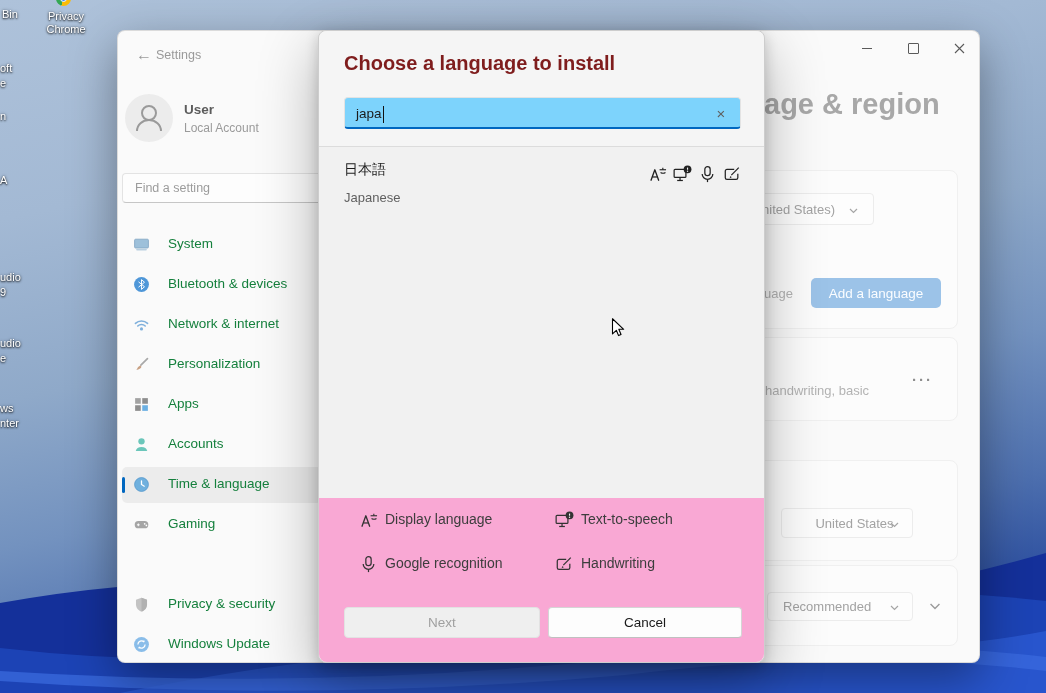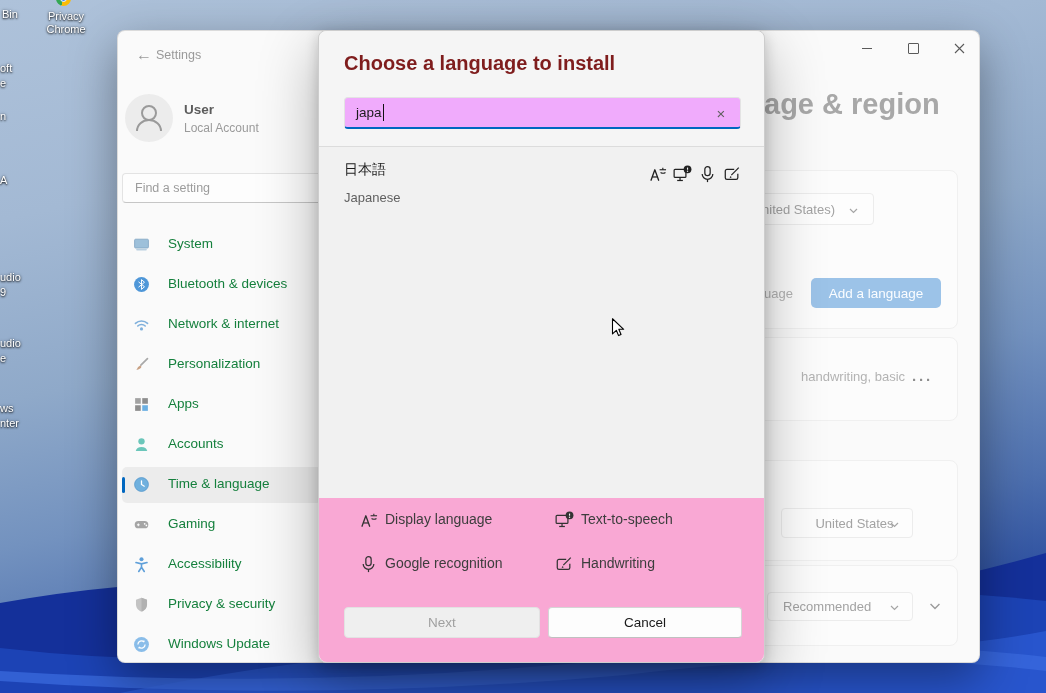--- a/index.html
+++ b/index.html
@@ -68,23 +68,23 @@
 
   
   .dialog{position:absolute;left:318px;top:30px;width:447px;height:633px;background:#f2f2f2;
       border:1px solid #cdcdcd;border-radius:8px;box-sizing:border-box;
       box-shadow:0 20px 60px rgba(0,0,0,.30),0 4px 14px rgba(0,0,0,.18);}
   .dlg-head{position:absolute;left:0;top:0;right:0;height:115px;background:#f5f5f5;border-radius:8px 8px 0 0;}
   .dlg-list{position:absolute;left:0;top:115px;right:0;height:351px;background:#f1f1f1;
       border-top:1px solid #dcdcdc;border-bottom:1px solid #dcdcdc;}
   .dlg-foot{position:absolute;left:0;top:467px;right:0;bottom:0;background:#f9a8d4;border-radius:0 0 8px 8px;}
   .dlg-title{position:absolute;left:25px;top:21px;font-size:20px;font-weight:700;color:#7f1d1d;}
-  .searchbox{position:absolute;left:25px;top:66px;width:397px;height:32px;background:#f0abfc;
+  .searchbox{position:absolute;left:25px;top:66px;width:397px;height:32px;background:#7dd3fc;
       border:1px solid #e3e3e3;border-bottom:2px solid #0067c0;border-radius:4px;box-sizing:border-box;
-      display:flex;align-items:center;padding:0 30px 0 11px;}
+      display:flex;align-items:flex-start;padding:8px 30px 0 11px;}
   .searchtxt{font-size:13.5px;color:#1b1b1b;}
   .caret{display:inline-block;width:1px;height:17px;background:#111;margin-left:1px;vertical-align:middle;}
   .clearx{position:absolute;right:8px;top:4px;width:22px;height:22px;color:#5f5f5f;font-size:15px;
       display:flex;align-items:center;justify-content:center;}
   .res-native{position:absolute;left:25px;top:14px;font-size:14px;color:#1b1b1b;}
   .res-eng{position:absolute;left:25px;top:43px;font-size:13px;color:#5f5f5f;}
   .res-icons{position:absolute;left:329px;top:18px;display:flex;gap:6px;color:#222;}
   .res-icons svg{display:block;}
   .leg-ic{position:absolute;width:19px;height:19px;color:#333;}
   .leg-lb{position:absolute;font-size:14px;color:#3d3d3d;white-space:nowrap;}
@@ -228,29 +228,20 @@
       <span class="nav-ic">
         <svg width="17" height="17" viewBox="0 0 16 16">
             <rect x="1.6" y="4.8" width="12.8" height="6.8" rx="3.4" fill="#a5a5a5"></rect>
             <path d="M5 7 v2.6 M3.7 8.3 h2.6" stroke="#fff" stroke-width="0.9"></path>
             <circle cx="11" cy="7.4" r="0.8" fill="#fff"></circle>
             <circle cx="12.6" cy="8.9" r="0.8" fill="#fff"></circle>
           </svg>
       </span>
       <span class="nav-lb">Gaming</span>
     </div>
-    <div class="nav-item" style="top:516px;">
-      <span class="nav-ic">
-        <svg width="17" height="17" viewBox="0 0 16 16">
-            <circle cx="8" cy="3" r="1.9" fill="#5e9fd9"></circle>
-            <path d="M2.8 6.2 L8 7.4 L13.2 6.2 M8 7.4 V10.6 M8 10.6 L5.4 14.6 M8 10.6 L10.6 14.6" fill="none" stroke="#5e9fd9" stroke-width="1.5" stroke-linecap="round" stroke-linejoin="round"></path>
-          </svg>
-      </span>
-      <span class="nav-lb">Accessibility</span>
-    </div>
     <div class="nav-item" style="top:556px;">
       <span class="nav-ic">
         <svg width="17" height="17" viewBox="0 0 16 16">
             <path d="M8 1.6 l5.2 1.9 v4.2 c0 3.6 -2.3 5.9 -5.2 7 c-2.9 -1.1 -5.2 -3.4 -5.2 -7 V3.5 z" fill="#c3c3c3"></path>
             <path d="M8 1.6 l5.2 1.9 v4.2 c0 3.6 -2.3 5.9 -5.2 7 z" fill="#b1b1b1"></path>
           </svg>
       </span>
       <span class="nav-lb">Privacy &amp; security</span>
     </div>
     <div class="nav-item" style="top:596px;">
@@ -273,21 +264,21 @@
       <div class="dim-select selA">
         <span>English (United States)</span>
         <svg class="chev" style="right:14px;top:11px;position:absolute;" viewBox="0 0 11 11">
             <path d="M2 4 L5.5 7.5 L9 4" fill="none" stroke="#a5a5a5" stroke-width="1.2"></path>
           </svg>
       </div>
       <div class="dim-frag" style="left:646px;top:255px;">uage</div>
       <div class="addbtn">Add a language</div>
 
       <div class="card cardC"></div>
-      <div class="dim-frag" style="left:647px;top:338px;padding-left:36px;">handwriting, basic</div>
+      <div class="dim-frag" style="left:647px;top:352px;">handwriting, basic</div>
       <div class="more">···</div>
 
       <div class="card cardD"></div>
       <div class="dim-select selD">
         <span>United States</span>
         <svg class="chev" style="right:12px;top:10px;position:absolute;" viewBox="0 0 11 11">
             <path d="M2 4 L5.5 7.5 L9 4" fill="none" stroke="#a5a5a5" stroke-width="1.2"></path>
           </svg>
       </div>
 

